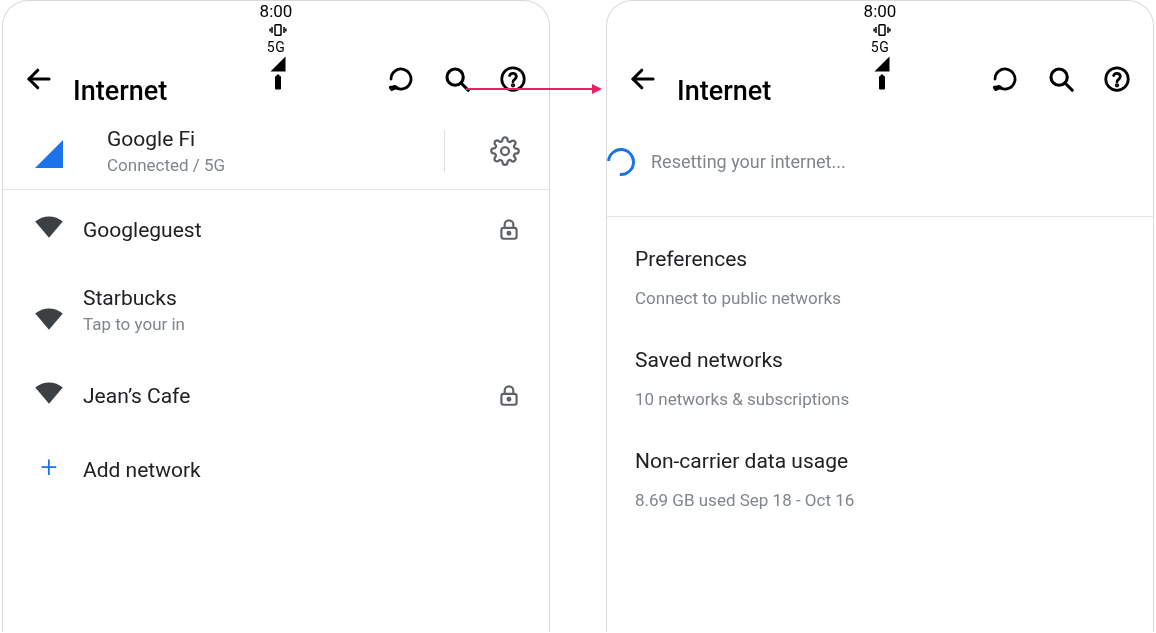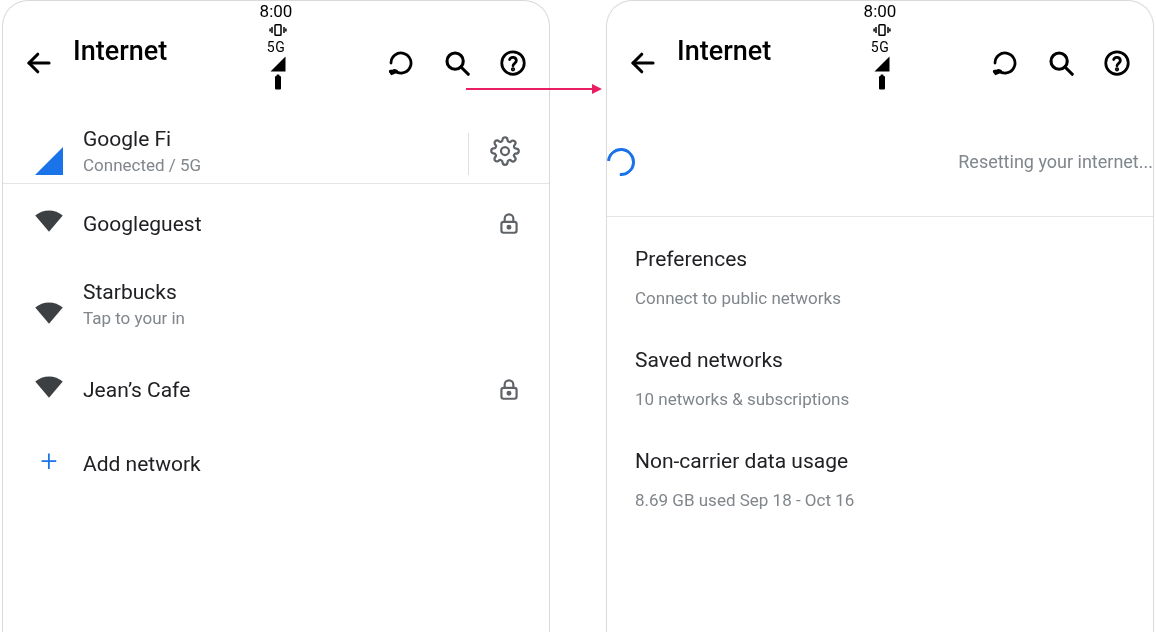--- a/index.html
+++ b/index.html
@@ -39,21 +39,21 @@
     flex-direction: column;
   }
   .statusbar .spacer { flex: 1; }
   .statusbar .g5 { font-size: 14px; font-weight: 400; margin: 0 4px; letter-spacing: .5px; }
   .sb-icon { width: 18px; height: 18px; margin-left: 4px; display:inline-flex; align-items:center; justify-content:center; }
   .sb-icon svg { width: 100%; height: 100%; display:block; }
 
   .appbar {
     height: 72px;
     display: flex;
-    align-items: flex-start;
+    align-items: flex-end;
     padding: 0 8px;
   }
   .appbar .icon-btn {
     width: 56px;
     height: 56px;
     display: inline-flex;
     align-items: center;
     justify-content: center;
     cursor: pointer;
   }
@@ -61,23 +61,24 @@
   .appbar .title {
     font-size: 27px;
     font-weight: 500;
     color: #000;
     margin-left: 6px;
   }
   .appbar .grow { flex: 1; }
 
   .carrier-row {
     display: flex;
-    align-items: flex-end;
-    padding: 20px 20px 8px 20px;
+    align-items: center;
+    padding: 20px 20px 14px 20px;
     border-bottom: 1px solid #e5e5e5;
+    gap: 24px;
   }
   .carrier-row .leading {
     width: 52px;
     display:flex;
     justify-content:center;
   }
   .signal-triangle {
     width: 0; height: 0;
     border-style: solid;
     border-width: 0 0 28px 28px;
@@ -102,21 +103,21 @@
   .list-row .txt { flex: 1; margin-left: 8px; }
   .list-row .trailing { width:40px; display:flex; justify-content:center; }
   .list-row .trailing svg { width:26px; height:26px; }
 
   .add-plus { font-size: 30px; font-weight: 300; color:#1a73e8; line-height:1; }
 
   .reset-banner {
     height: 110px;
     display:flex;
     align-items:center;
-    justify-content:space-between;
+    justify-content:flex-start;
     gap: 16px;
     border-bottom: 1px solid #e5e5e5;
   }
   .spinner {
     width: 28px; height:28px;
     border: 3px solid transparent;
     border-top-color: #1a73e8;
     border-right-color: #1a73e8;
     border-bottom-color: #1a73e8;
     border-radius: 50%;

